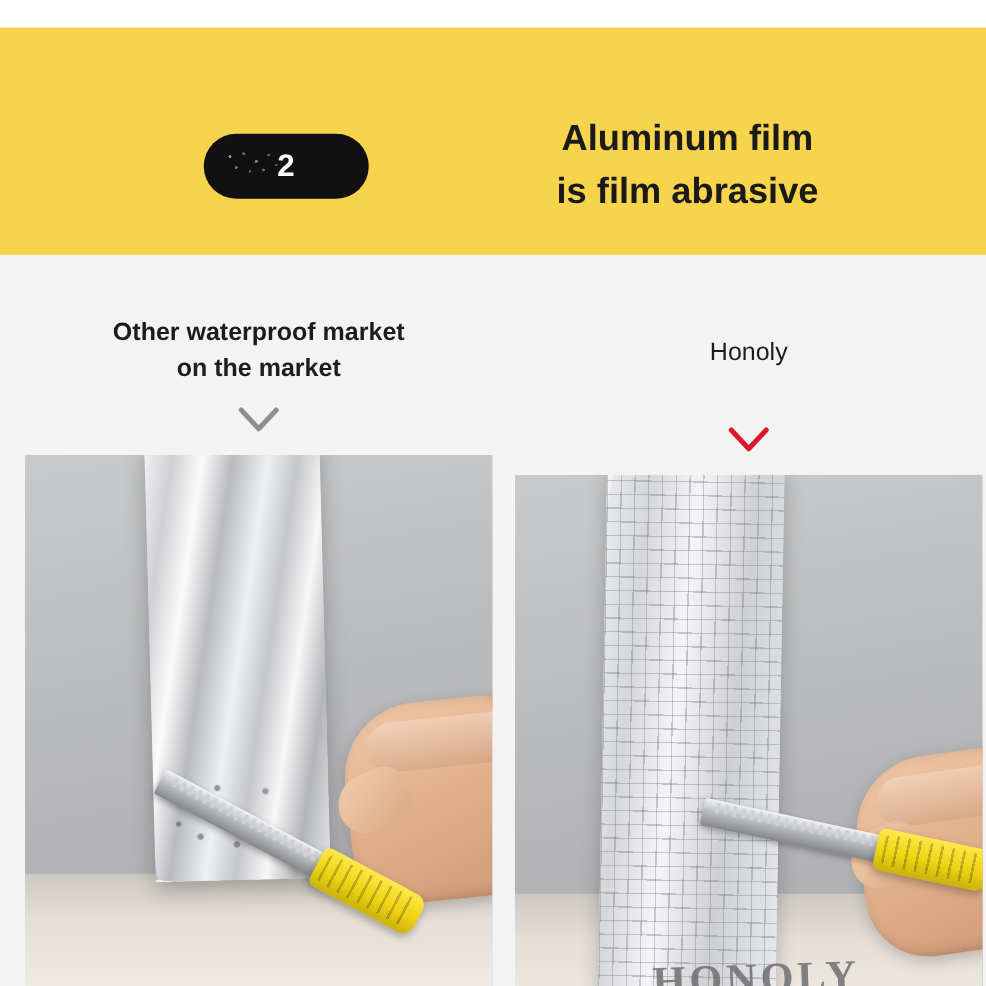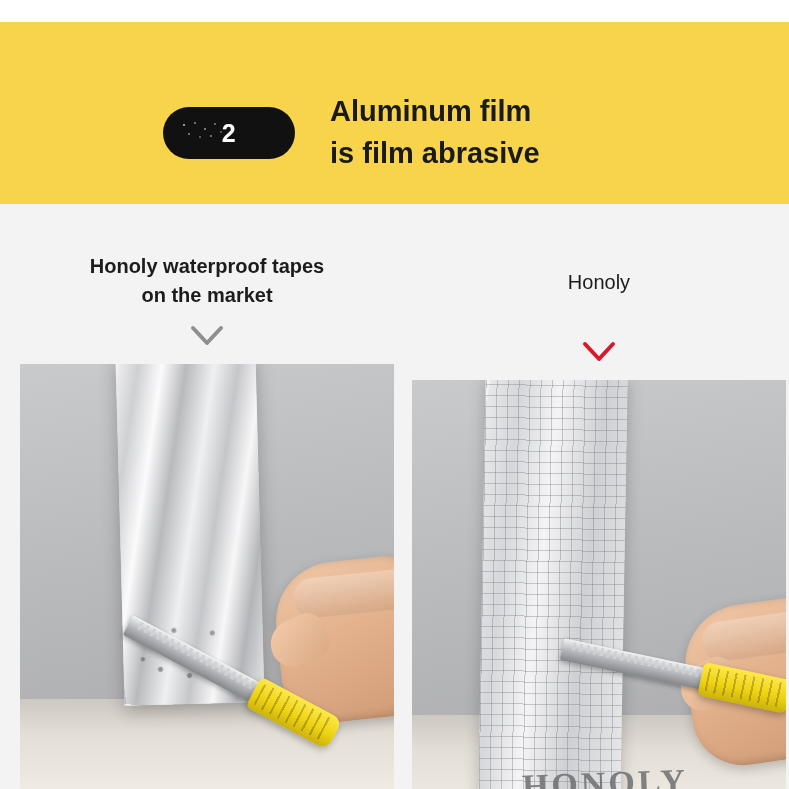--- a/index.html
+++ b/index.html
@@ -64,20 +64,21 @@
       radial-gradient(circle at 19px 16px, rgba(255,255,255,.30) 1.0px, transparent 1.2px),
       radial-gradient(circle at 30px 15px, rgba(255,255,255,.38) 1.1px, transparent 1.3px),
       radial-gradient(circle at 40px 11px, rgba(255,255,255,.28) 1.0px, transparent 1.2px);
     pointer-events: none;
   }
   .banner-title {
     position: absolute;
     left: 330px;
     top: 68px;
     width: 440px;
+    text-align: center;
     color: #1a1a1a;
     font-size: 29px;
     font-weight: bold;
     line-height: 1.45;
   }
   .banner-title .line2 { display: block; }
 
   
   .compare {
     position: absolute;
@@ -314,21 +315,21 @@
     <div class="banner-title">
       <span>Aluminum film</span>
       <span class="line2">is film abrasive</span>
     </div>
   </div>
 
   <div class="compare">
 
     <div class="col left">
       <div class="col-heading">
-        <span>Honoly waterproof tapes</span><br>
+        <span>Other waterproof market</span><br>
         <span>on the market</span>
       </div>
 
       <svg class="chevron" viewBox="0 0 34 24">
         <path d="M3 4 L17 19 L31 4" fill="none" stroke="#8f8f8f" stroke-width="4" stroke-linecap="round" stroke-linejoin="round"></path>
       </svg>
 
       <div class="photo">
         <div class="floor"></div>
         <div class="foil-roll"></div>

